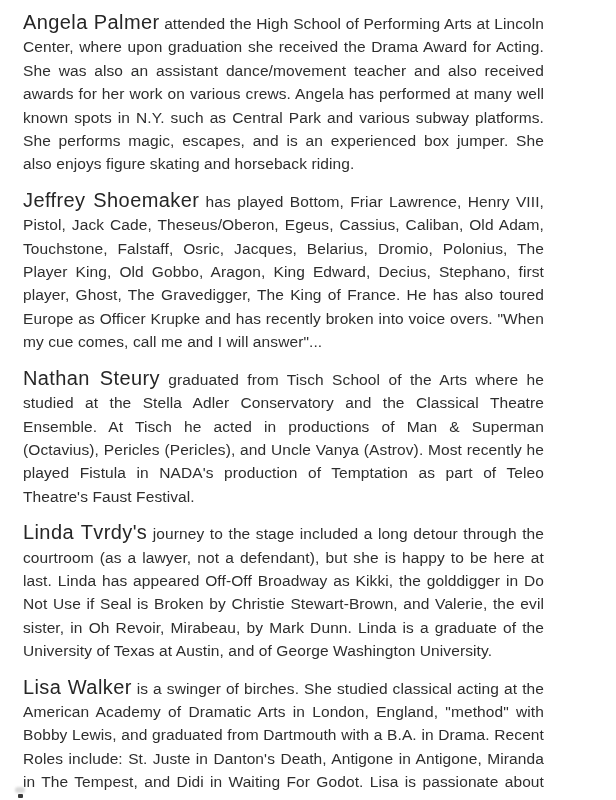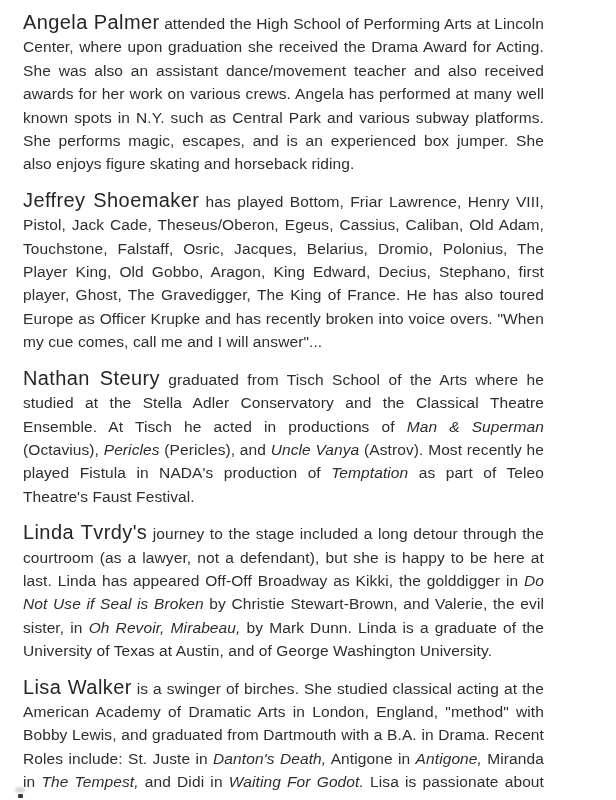--- a/index.html
+++ b/index.html
@@ -24,21 +24,20 @@
     margin: 0 0 13px 0;
     text-align: justify;
     letter-spacing: 0.1px;
   }
   .bio-name {
     font-size: 20px;
     letter-spacing: 0.4px;
     color: #262626;
   }
   .it {
-    font-style: italic;
   }
   .speck {
     position: absolute;
     left: 18px;
     top: 794px;
     width: 5px;
     height: 4px;
     background: #3a3a3a;
     border-radius: 1px;
   }

